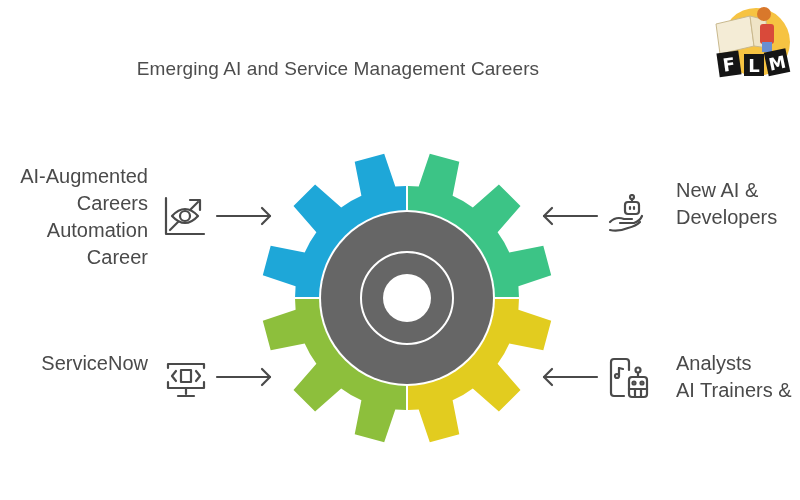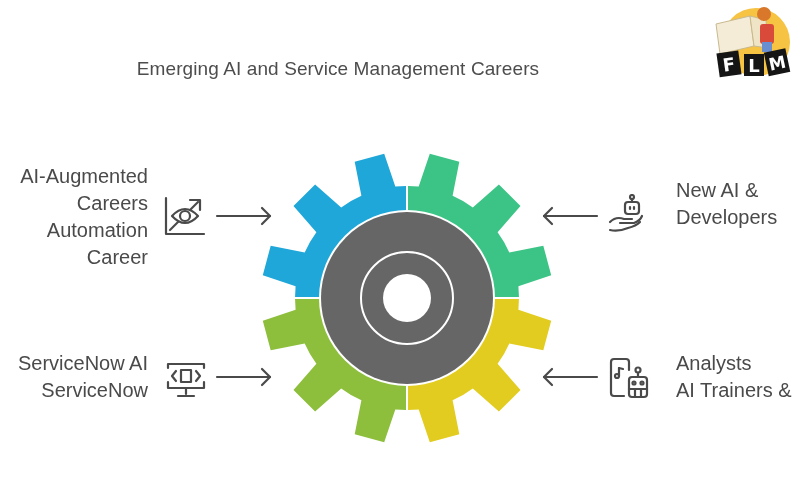--- a/index.html
+++ b/index.html
@@ -73,21 +73,20 @@
   <circle cx="407" cy="298" r="24" fill="#ffffff"></circle>
 </svg>
 
 <div class="label left" style="right:652px; top:163px;">
   <span>AI-Augmented</span>
   <span>Careers</span>
   <span>Automation</span>
   <span>Career</span>
 </div>
 <div class="label left" style="right:652px; top:350px;">
-  <span>ServiceNow AI</span>
   <span>ServiceNow</span>
 </div>
 
 <div class="label right" style="left:664px; top:177px;">
   <span>New AI &amp;</span>
   <span>Developers</span>
 </div>
 <div class="label right" style="left:664px; top:350px;">
   <span>Analysts</span>
   <span>AI Trainers &amp;</span>

